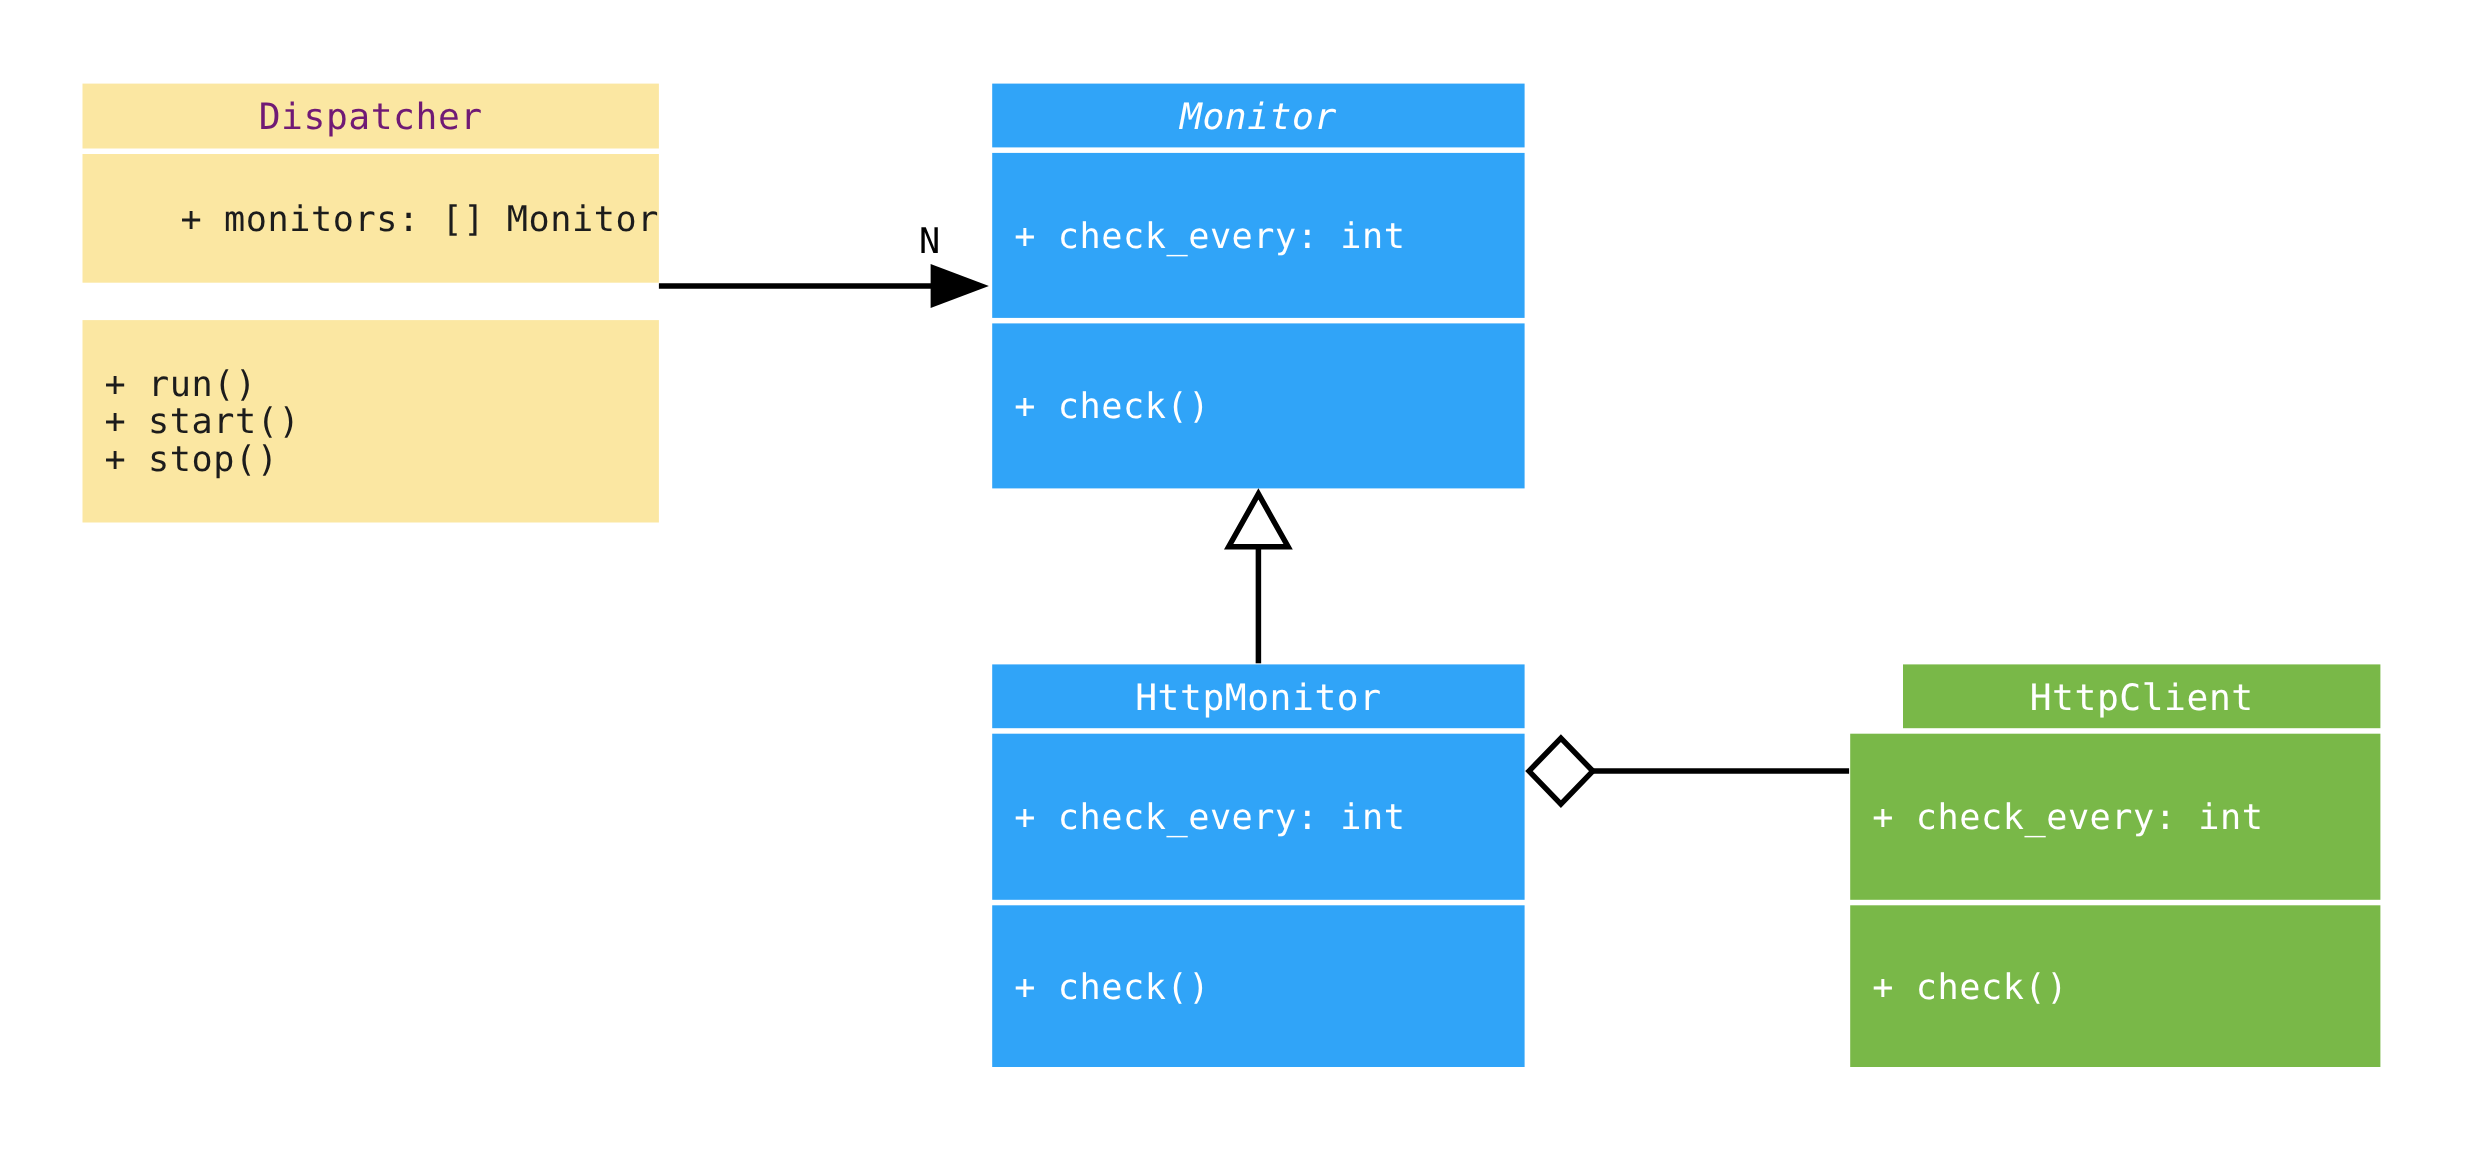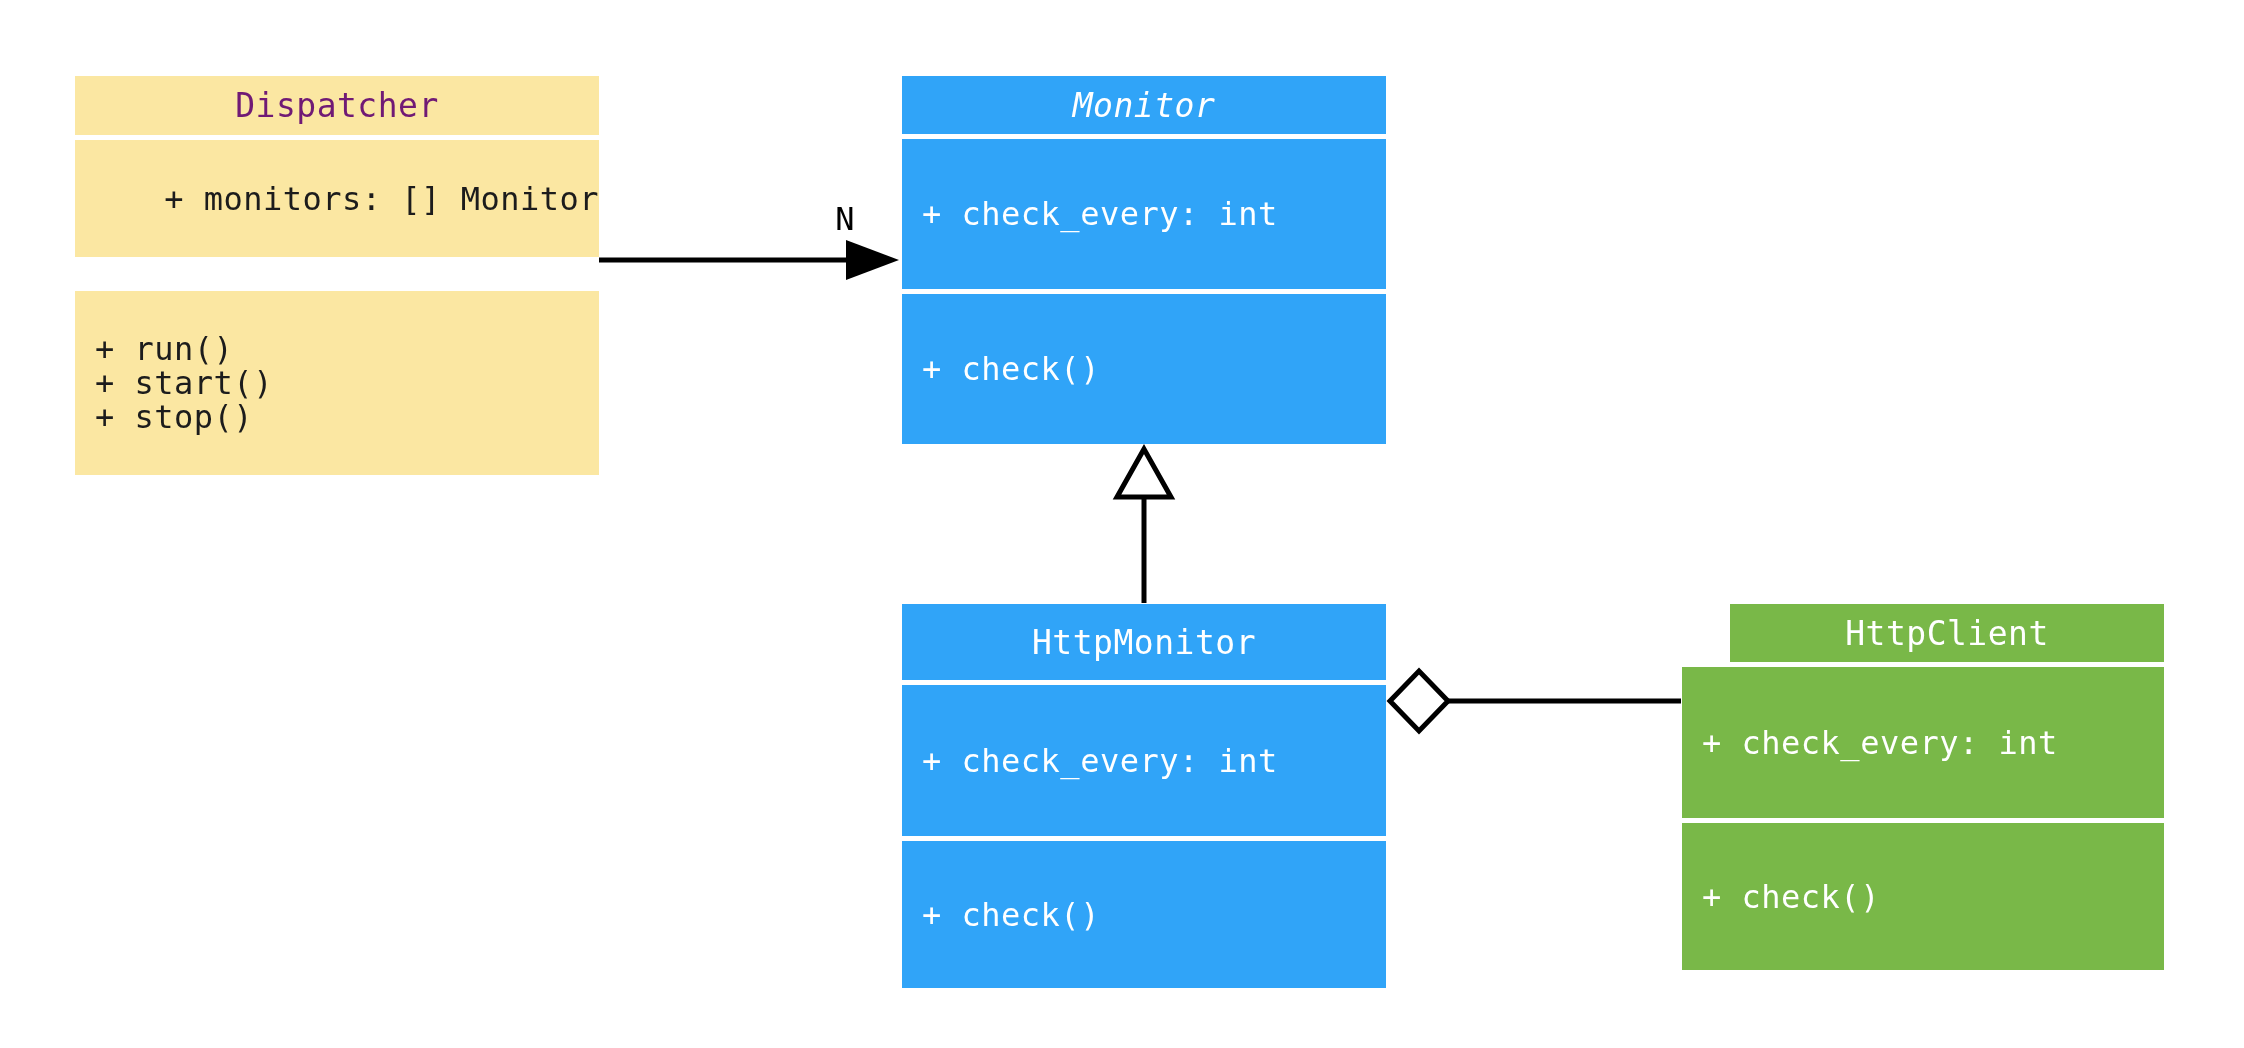--- a/index.html
+++ b/index.html
@@ -43,21 +43,21 @@
   #box-dispatcher .title{height:59px;}
   #box-dispatcher .attrs{height:117px;}
   #box-dispatcher .methods{height:184px;margin-top:29px;}
 
   #box-monitor{left:902px;top:76px;width:484px;}
   #box-monitor .title{height:58px;}
   #box-monitor .attrs{height:150px;}
   #box-monitor .methods{height:150px;}
 
   #box-httpmonitor{left:902px;top:604px;width:484px;}
-  #box-httpmonitor .title{height:76px;}
+  #box-httpmonitor .title{height:58px;}
   #box-httpmonitor .attrs{height:151px;}
   #box-httpmonitor .methods{height:147px;}
 
   #box-httpclient{left:1682px;top:604px;width:482px;}
   #box-httpclient .title{height:58px;}
   #box-httpclient .attrs{height:151px;}
   #box-httpclient .methods{height:147px;}
 
   
   #connectors{

